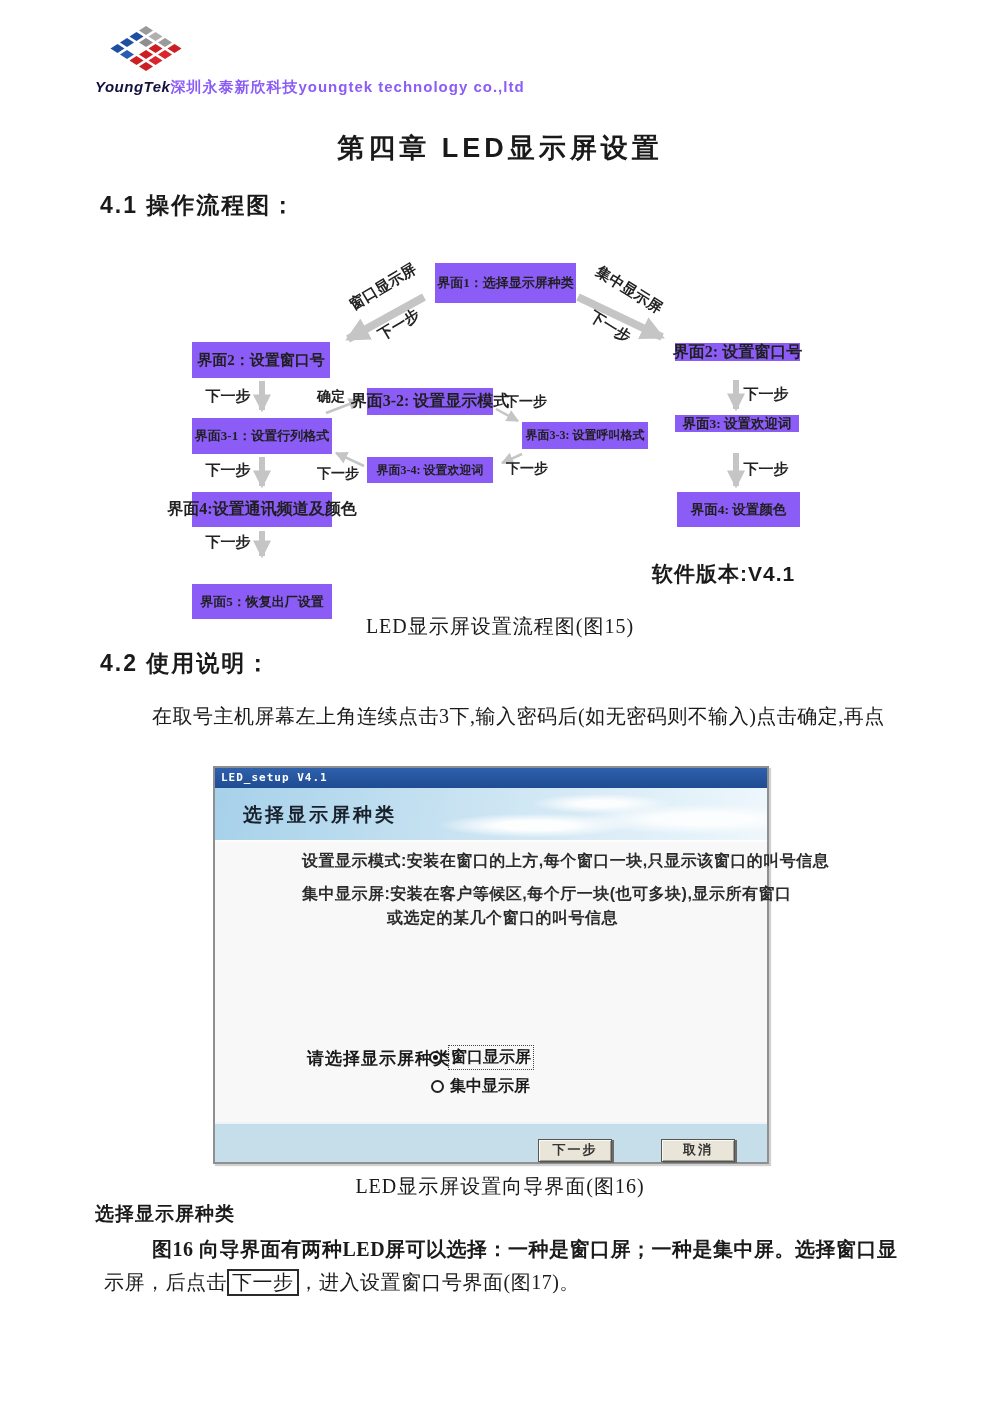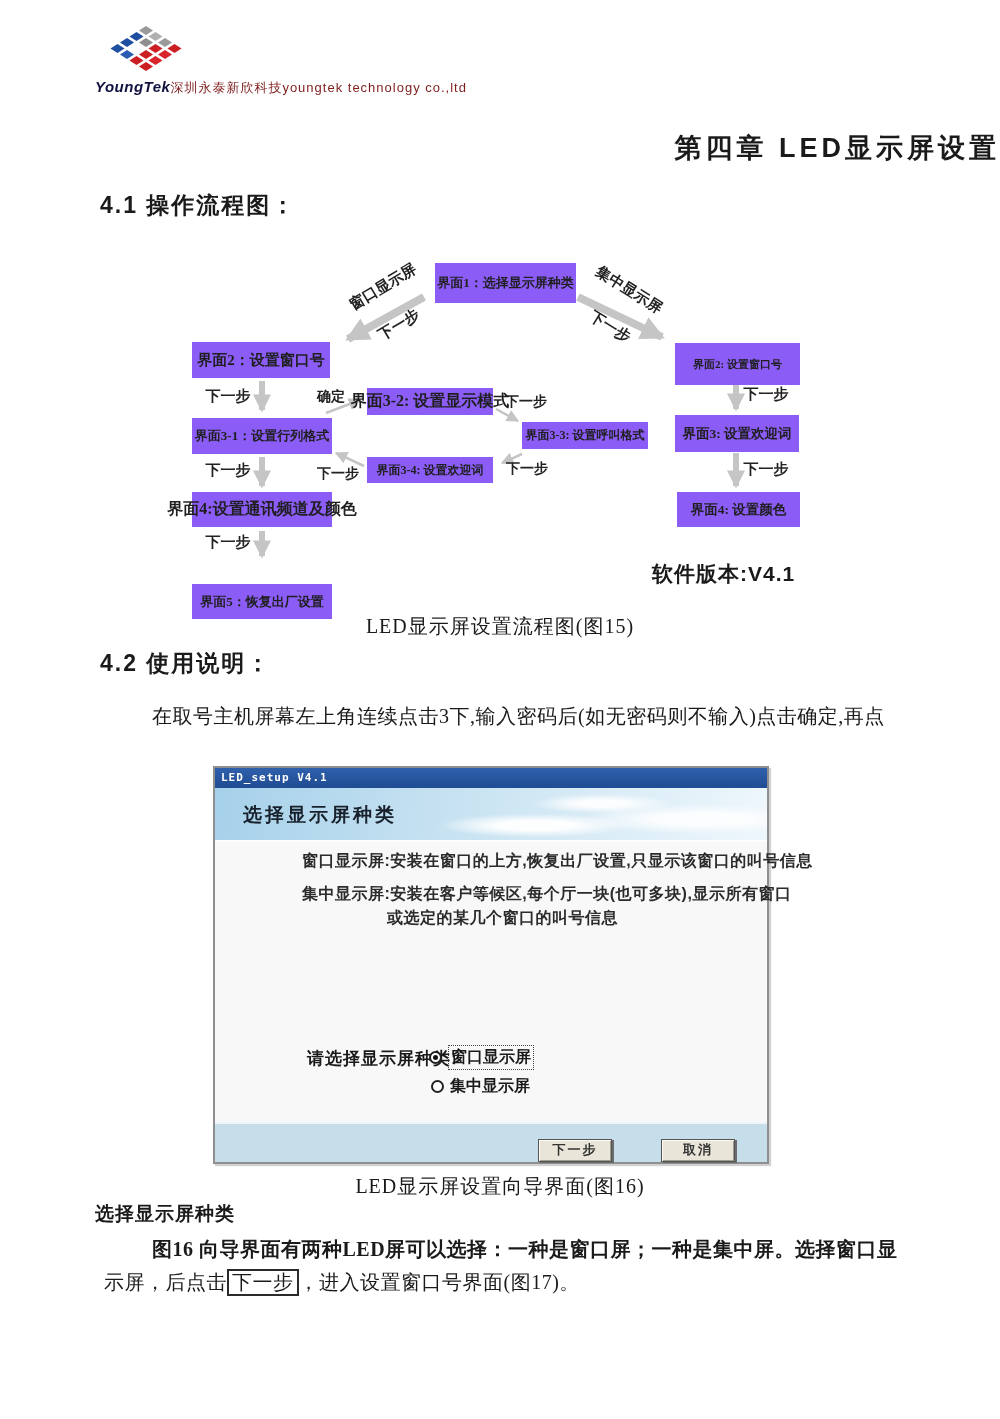--- a/index.html
+++ b/index.html
@@ -3,23 +3,23 @@
 <meta charset="utf-8">
 <style>
   html,body{margin:0;padding:0;background:#ffffff;}
   .page{position:relative;width:1000px;height:1419px;background:#ffffff;overflow:hidden;
         font-family:"Liberation Sans",sans-serif;color:#1a1a1a;}
   
   .logo{position:absolute;left:95px;top:26px;width:420px;height:72px;}
   .logo svg{position:absolute;left:8px;top:0;}
   .logo-text{position:absolute;left:0;top:52px;white-space:nowrap;}
   .brand{font-style:italic;font-weight:bold;font-size:15px;color:#121240;letter-spacing:0.5px;}
-  .company{font-weight:normal;font-size:13px;color:#7f1d1d;letter-spacing:1px;}
+  .company{font-weight:bold;font-size:15px;color:#8b5cf6;letter-spacing:1px;}
   
-  .chapter-title{position:absolute;left:0;width:100%;top:130px;text-align:right;
+  .chapter-title{position:absolute;left:0;width:100%;top:130px;text-align:center;
         font-size:27px;font-weight:bold;letter-spacing:4px;}
   .sec-h{position:absolute;left:100px;font-size:23px;font-weight:bold;letter-spacing:2px;}
   .sec-41{top:190px;} .sec-42{top:648px;}
   
   .flow{position:absolute;left:0;top:0;width:1000px;height:1419px;pointer-events:none;}
   .fbox{position:absolute;background:#8b5cf6;color:#1f1f1f;font-weight:bold;
         display:flex;align-items:center;justify-content:center;white-space:nowrap;
         font-family:"Liberation Serif",serif;}
   .flabel{position:absolute;font-weight:bold;font-size:15px;color:#222;white-space:nowrap;
         font-family:"Liberation Serif",serif;}
@@ -132,22 +132,22 @@
   </svg>
 
   <div class="fbox" style="left:435px;top:263px;width:141px;height:40px;font-size:13px;">界面1：选择显示屏种类</div>
   <div class="fbox" style="left:192px;top:342px;width:138px;height:36px;font-size:15px;">界面2：设置窗口号</div>
   <div class="fbox" style="left:192px;top:418px;width:140px;height:36px;font-size:13px;">界面3-1：设置行列格式</div>
   <div class="fbox" style="left:192px;top:492px;width:140px;height:35px;font-size:16px;">界面4:设置通讯频道及颜色</div>
   <div class="fbox" style="left:192px;top:584px;width:140px;height:35px;font-size:13px;">界面5：恢复出厂设置</div>
   <div class="fbox" style="left:367px;top:388px;width:126px;height:27px;font-size:16px;">界面3-2: 设置显示模式</div>
   <div class="fbox" style="left:522px;top:422px;width:126px;height:27px;font-size:12px;">界面3-3: 设置呼叫格式</div>
   <div class="fbox" style="left:367px;top:457px;width:126px;height:26px;font-size:12px;">界面3-4: 设置欢迎词</div>
-  <div class="fbox" style="left:675px;top:343px;width:125px;height:42px;font-size:11px;">界面2: 设置窗口号</div>
-  <div class="fbox" style="left:675px;top:415px;width:124px;height:37px;font-size:13.5px;">界面3: 设置欢迎词</div>
+  <div class="fbox" style="left:675px;top:343px;width:125px;height:18px;font-size:16px;">界面2: 设置窗口号</div>
+  <div class="fbox" style="left:675px;top:415px;width:124px;height:17px;font-size:13.5px;">界面3: 设置欢迎词</div>
   <div class="fbox" style="left:677px;top:492px;width:123px;height:35px;font-size:13.5px;">界面4: 设置颜色</div>
 
   <div class="flabel" style="left:383px;top:287px;transform:translate(-50%,-50%) rotate(-31deg);">窗口显示屏</div>
   <div class="flabel" style="left:399px;top:325px;transform:translate(-50%,-50%) rotate(-31deg);">下一步</div>
   <div class="flabel" style="left:629px;top:290px;transform:translate(-50%,-50%) rotate(32deg);">集中显示屏</div>
   <div class="flabel" style="left:610px;top:327px;transform:translate(-50%,-50%) rotate(32deg);">下一步</div>
   <div class="flabel" style="left:228px;top:396px;transform:translate(-50%,-50%);">下一步</div>
   <div class="flabel" style="left:228px;top:470px;transform:translate(-50%,-50%);">下一步</div>
   <div class="flabel" style="left:228px;top:542px;transform:translate(-50%,-50%);">下一步</div>
   <div class="flabel" style="left:331px;top:397px;transform:translate(-50%,-50%);font-size:14px;">确定</div>
@@ -161,21 +161,21 @@
   <div class="caption cap15">LED显示屏设置流程图(图15)</div>
 
   <div class="sec-h sec-42">4.2 使用说明：</div>
   <div class="para p42-1">在取号主机屏幕左上角连续点击3下,输入密码后(如无密码则不输入)点击确定,再点</div>
 
   <div class="dlg">
     <div class="dlg-titlebar">LED_setup V4.1</div>
     <div class="dlg-banner">
       <div class="dlg-banner-title">选择显示屏种类</div>
     </div>
-    <div class="dlg-desc d1">窗口显示屏:安装在窗口的上方,恢复出厂设置,只显示该窗口的叫号信息</div>
+    <div class="dlg-desc d1">设置显示模式:安装在窗口的上方,每个窗口一块,只显示该窗口的叫号信息</div>
     <div class="dlg-desc d2">集中显示屏:安装在客户等候区,每个厅一块(也可多块),显示所有窗口</div>
     <div class="dlg-desc d3">或选定的某几个窗口的叫号信息</div>
 
     <div class="dlg-choose">请选择显示屏种类:</div>
     <div class="radio-row r1">
       <span class="radio sel"></span>
       <span class="radio-label focus-rect">窗口显示屏</span>
     </div>
     <div class="radio-row r2row">
       <span class="radio"></span>

